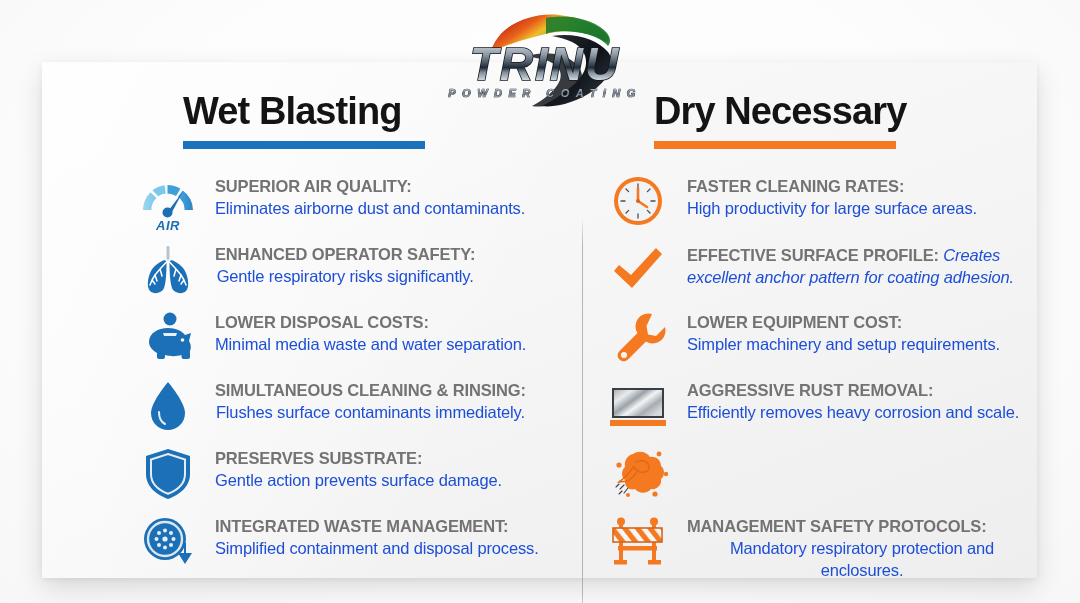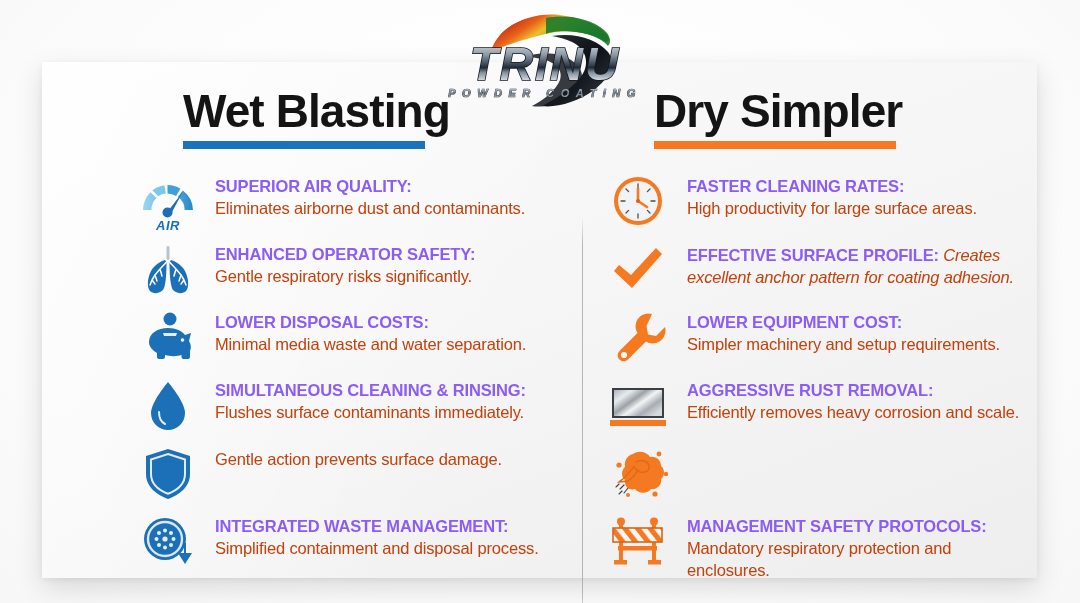--- a/index.html
+++ b/index.html
@@ -87,21 +87,21 @@
         rgba(160,160,160,0.75) 93%,
         rgba(170,170,170,0) 100%);
     z-index: 5;
   }
 
   
   .heading-wrap { padding-left: 141px; }
   .col-right .heading-wrap { padding-left: 115px; }
 
   .heading {
-    font-size: 46px;
+    font-size: 38px;
     font-weight: bold;
     color: #141414;
     letter-spacing: -0.9px;
     line-height: 46px;
     white-space: nowrap;
   }
   .heading-bar {
     width: 242px;
     height: 8px;
     margin-top: 7px;
@@ -132,31 +132,32 @@
 
   .item-text {
     padding-left: 16px;
     padding-top: 6px;
   }
   .col-right .item-text { padding-left: 18px; }
 
   .item-title {
     font-size: 16.5px;
     font-weight: bold;
-    color: #8b5cf6;
+    color: #737373;
     letter-spacing: -0.15px;
     line-height: 21px;
     display: inline;
   }
   .item-desc {
     font-size: 16.5px;
     font-weight: normal;
-    color: #c2410c;
+    color: #1d4ed8;
     letter-spacing: -0.15px;
     line-height: 22px;
+    text-align: center;
   }
   .inline-desc { display: inline; font-style: italic; }
 </style>
 </head>
 <body>
 
 <div class="page-bg"></div>
 
 <div class="card"></div>
 
@@ -323,20 +324,21 @@
           <svg viewBox="0 0 62 62">
             <g transform="translate(5,5)">
               <path d="M26 2 L48 9 L48 27 C48 40, 37 48, 26 52
                        C15 48, 4 40, 4 27 L4 9 Z" fill="#1b70b8"></path>
               <path d="M26 7 L43 12.5 L43 27 C43 37, 34.5 43.5, 26 46.8
                        C17.5 43.5, 9 37, 9 27 L9 12.5 Z" fill="none" stroke="#e5ecf2" stroke-width="2"></path>
             </g>
           </svg>
         </div>
         <div class="item-text">
+          <div class="item-title">PRESERVES SUBSTRATE:</div>
           <div class="item-desc">Gentle action prevents surface damage.</div>
         </div>
       </div>
 
       <div class="item">
         <div class="icon-box">
           <svg viewBox="0 0 62 62">
             <g transform="translate(4,5)">
               <path d="M45 28 L45 38 L51 38 L44 49 L37 38 L43 38 L43 28 Z" fill="#1b70b8"></path>
               <circle cx="24" cy="24" r="21" fill="#1b70b8"></circle>
@@ -360,21 +362,21 @@
           <div class="item-title">INTEGRATED WASTE MANAGEMENT:</div>
           <div class="item-desc">Simplified containment and disposal process.</div>
         </div>
       </div>
 
     </div>
   </div>
 
   <div class="col col-right">
     <div class="heading-wrap">
-      <div class="heading">Dry Simpler</div>
+      <div class="heading">Dry Necessary</div>
       <div class="heading-bar bar-orange"></div>
     </div>
 
     <div class="items">
 
       <div class="item">
         <div class="icon-box">
           <svg viewBox="0 0 62 62">
             <g transform="translate(5,5)">
               <circle cx="26" cy="26" r="24" fill="#f47920"></circle>

